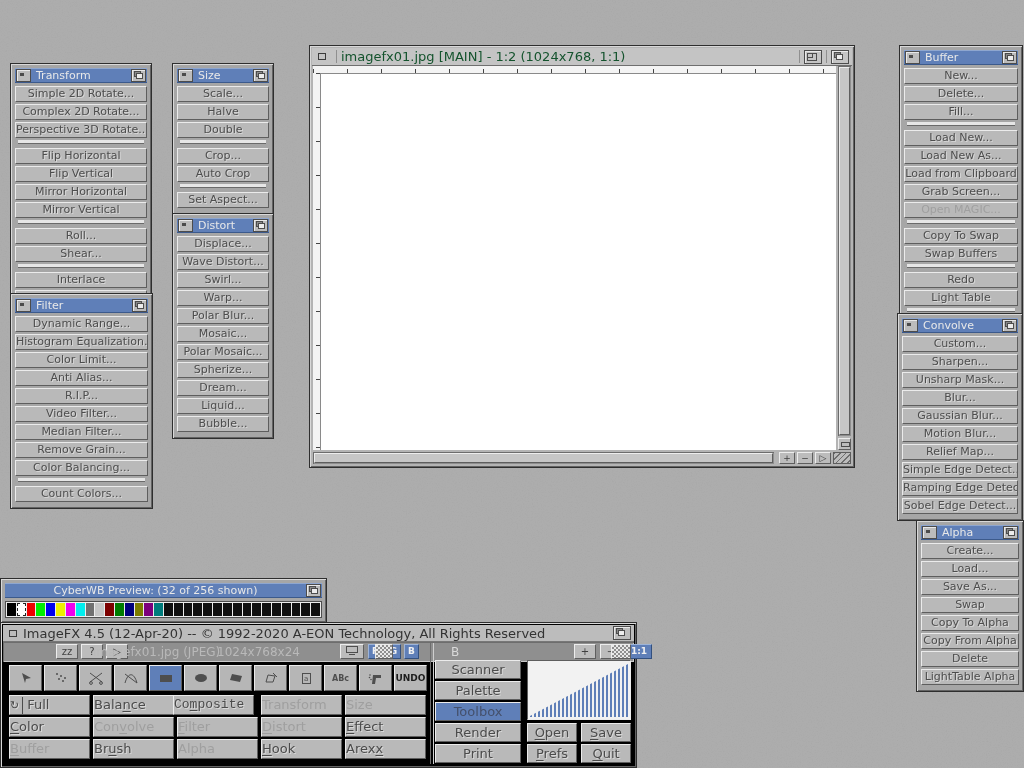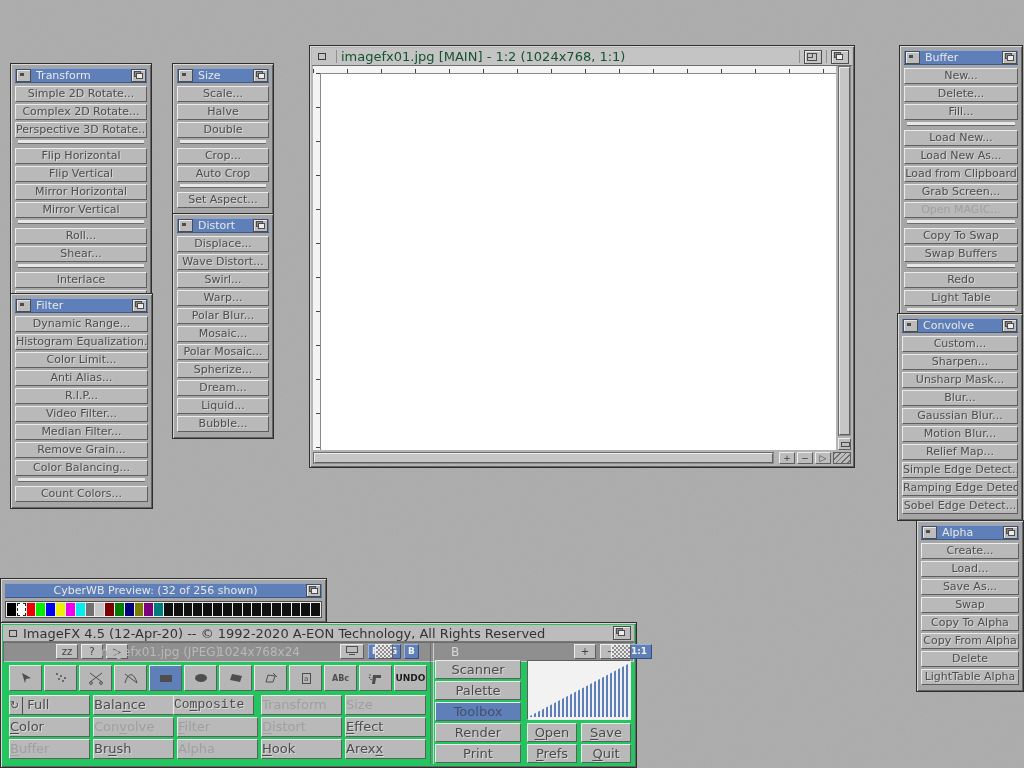--- a/index.html
+++ b/index.html
@@ -61,21 +61,21 @@
     background-image:repeating-linear-gradient(135deg,#6e6e6e 0 1px,rgba(0,0,0,0) 1px 4px);}
   .vgad{position:absolute;right:3px;width:13px;bottom:17px;height:12px;background:#bcbcbc;
     border:1px solid;border-color:#ededed #5e5e5e #5e5e5e #ededed;box-sizing:border-box;}
   .vgad i{position:absolute;left:2px;top:3px;width:7px;height:3px;border:1px solid #4c4c4c;}
   
   #previewwin{padding:4px;text-align:center;}
   .swatches{display:flex;gap:1px;padding:1px;background:#ececec;border:1px solid #4e4e4e;height:13px;}
   .sw{flex:1;}
   .sw.sel{outline:1px dashed #222;outline-offset:-1px;}
   
-  #toolbarwin{background:#22c55e;}
+  #toolbarwin{background:#000000;}
   .ttitle{position:absolute;left:2px;top:2px;right:2px;height:16px;background:#bcbcbc;
     display:flex;align-items:center;color:#333;font-size:13px;border-bottom:1px solid #777;}
   .inforow{position:absolute;left:2px;top:19px;right:2px;height:20px;background:#8f8f8f;
     box-shadow:inset 1px 1px 0 #6d6d6d, inset -1px -1px 0 #c9c9c9;}
   .inforow > *{position:absolute;top:2px;}
   .sbtn{height:15px;background:#bcbcbc;border:1px solid;border-color:#ededed #5e5e5e #5e5e5e #ededed;
     color:#3f3f3f;font-size:10px;line-height:13px;text-align:center;box-sizing:border-box;margin-left:47px;}
   .bluebtn{background:#5f7fb8;color:#f0f0f0;font-weight:bold;border-color:#9db4d8 #33507e #33507e #9db4d8;}
   .checker{background:conic-gradient(#8f8f8f 25%,#e9e9e9 0 50%,#8f8f8f 0 75%,#e9e9e9 0);
     background-size:4px 4px;border:1px solid;border-color:#ededed #5e5e5e #5e5e5e #ededed;box-sizing:border-box;}

